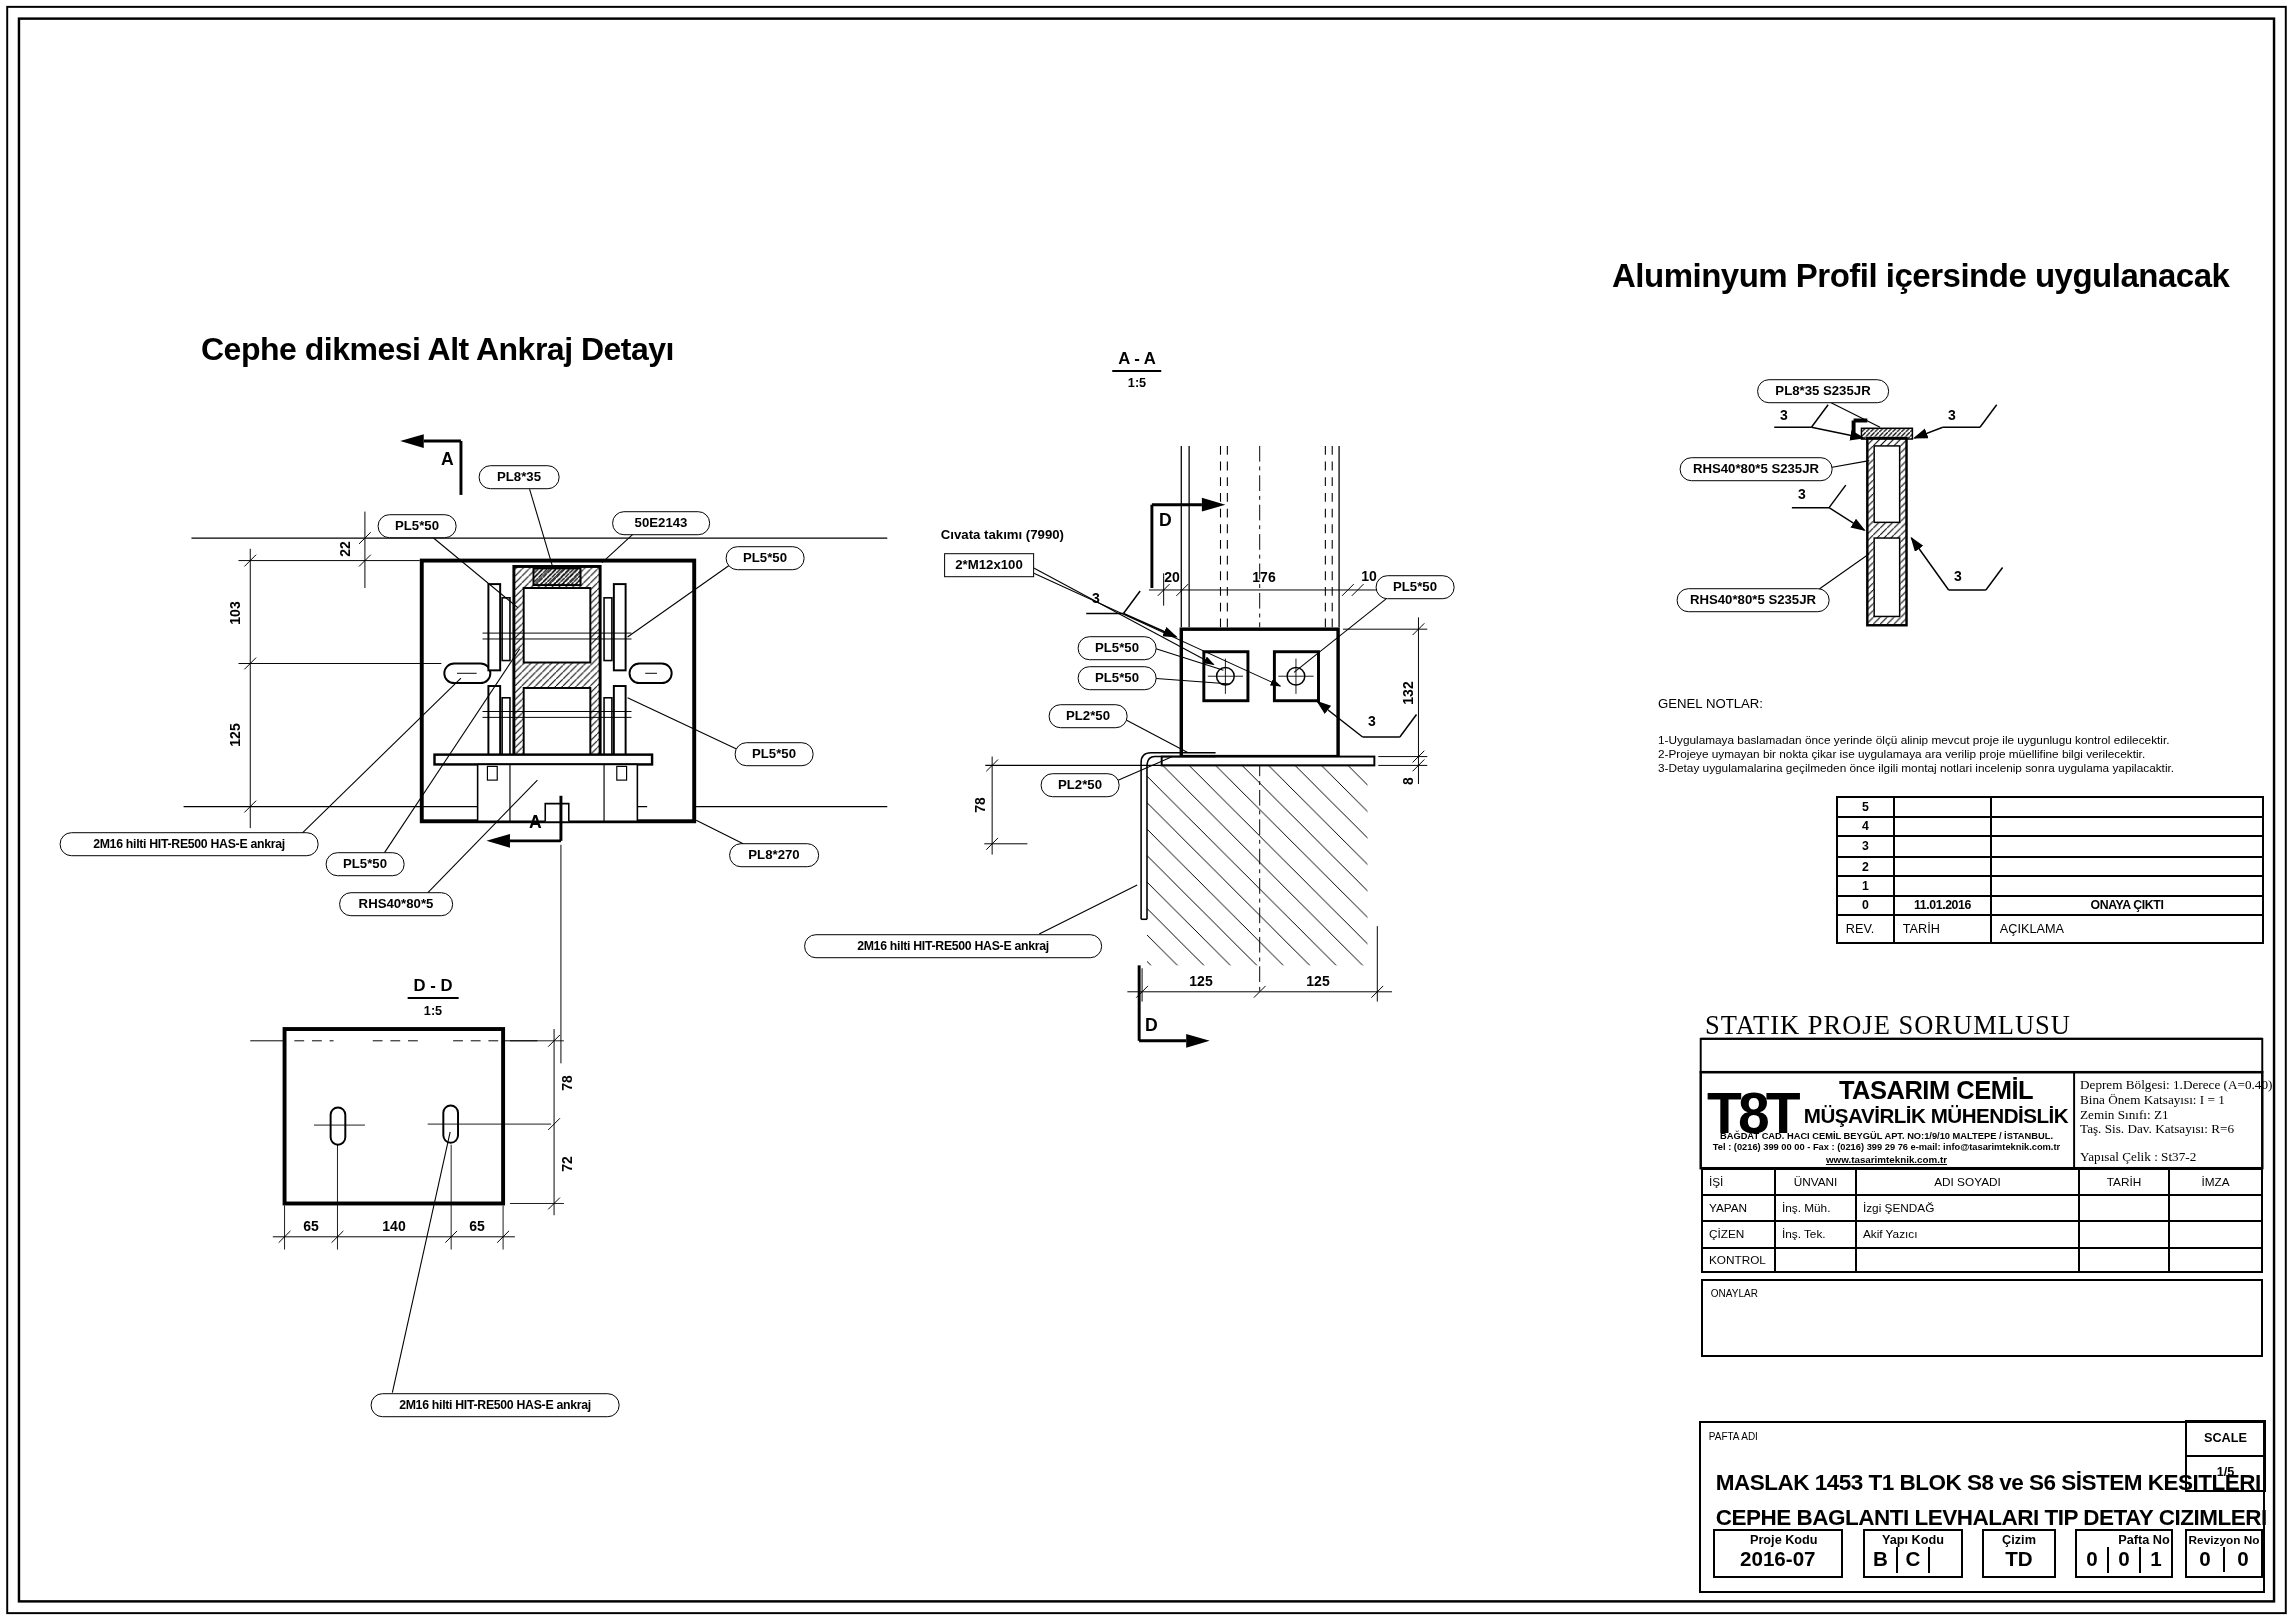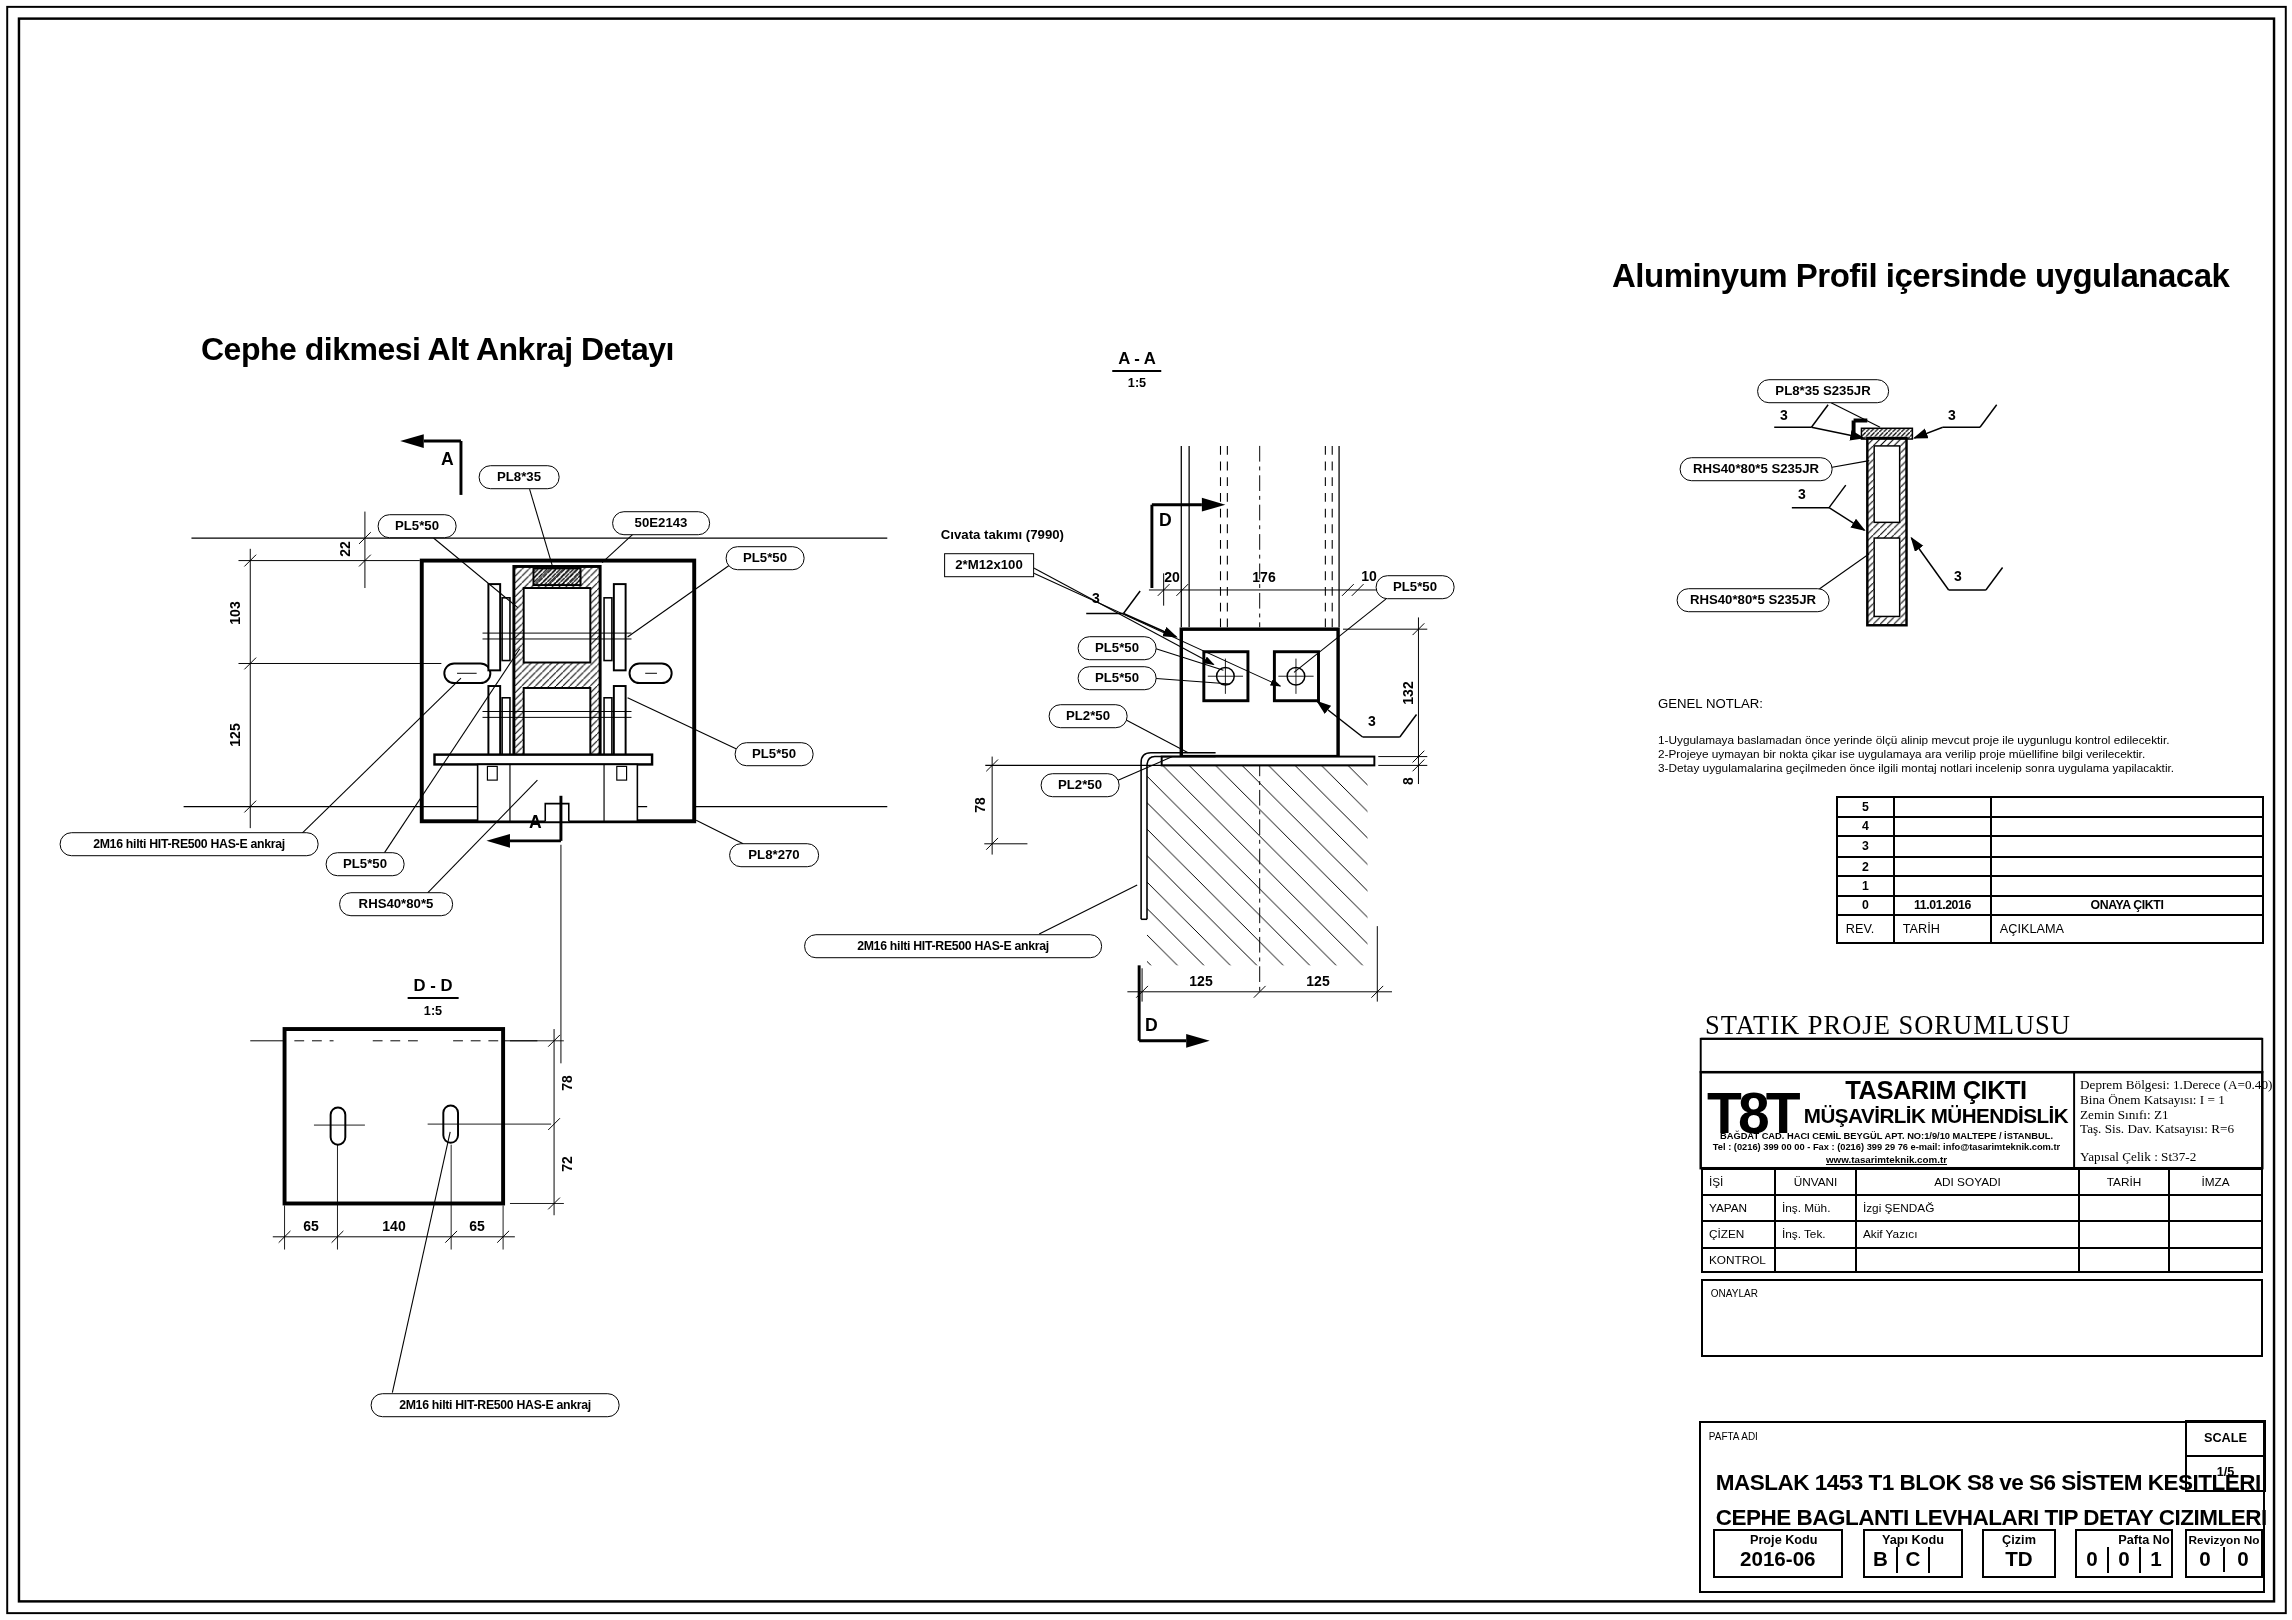--- a/index.html
+++ b/index.html
@@ -398,21 +398,21 @@
   <div class="revbold">11.01.2016</div>
   <div class="revbold">ONAYA ÇIKTI</div>
   <div class="lastrow">REV.</div>
   <div class="lastrow">TARİH</div>
   <div class="lastrow">AÇIKLAMA</div>
 </div>
 
 <div class="t serif" style="left:1705px;top:1010px;font-size:26.5px;letter-spacing:1px;">STATIK PROJE SORUMLUSU</div>
 
 <div class="t" style="left:1707px;top:1080px;font-size:57px;font-weight:900;letter-spacing:-3.9px;font-family:'Liberation Sans',sans-serif;">T8T</div>
-<div class="t" style="left:1800px;top:1076px;width:272px;text-align:center;font-weight:800;font-size:25.5px;letter-spacing:-0.5px;">TASARIM ÇIKTI</div>
+<div class="t" style="left:1800px;top:1076px;width:272px;text-align:center;font-weight:800;font-size:25.5px;letter-spacing:-0.5px;">TASARIM CEMİL</div>
 <div class="t" style="left:1800px;top:1104px;width:272px;text-align:center;font-weight:800;font-size:20.6px;letter-spacing:-0.5px;">MÜŞAVİRLİK MÜHENDİSLİK</div>
 <div class="t" style="left:1703px;top:1131px;width:367px;text-align:center;font-weight:800;font-size:9.3px;">BAĞDAT CAD. HACI CEMİL BEYGÜL APT. NO:1/9/10  MALTEPE / İSTANBUL.</div>
 <div class="t" style="left:1703px;top:1142px;width:367px;text-align:center;font-weight:800;font-size:9.3px;">Tel : (0216) 399 00 00 - Fax : (0216) 399 29 76  e-mail: info@tasarimteknik.com.tr</div>
 <div class="t" style="left:1703px;top:1154px;width:367px;text-align:center;font-weight:800;font-size:9.8px;text-decoration:underline;">www.tasarimteknik.com.tr</div>
 
 <div class="t serif" style="left:2080px;top:1077px;font-size:13.2px;">Deprem Bölgesi: 1.Derece (A=0.40)</div>
 <div class="t serif" style="left:2080px;top:1092px;font-size:13.2px;">Bina Önem Katsayısı: I = 1</div>
 <div class="t serif" style="left:2080px;top:1107px;font-size:13.2px;">Zemin Sınıfı: Z1</div>
 <div class="t serif" style="left:2080px;top:1121px;font-size:13.2px;">Taş. Sis. Dav. Katsayısı: R=6</div>
 <div class="t serif" style="left:2080px;top:1149px;font-size:13.2px;">Yapısal Çelik : St37-2</div>
@@ -450,21 +450,21 @@
   <div class="t" style="left:14.7px;top:82px;width:461px;text-align:center;font-weight:700;font-size:22.5px;letter-spacing:-0.5px;">CEPHE BAGLANTI LEVHALARI TIP DETAY CIZIMLERI</div>
 
   <div style="position:absolute;left:484px;top:-2.9px;width:81px;height:72px;border:2.9px solid #000;box-sizing:border-box;">
     <div class="pafta-lbl" style="position:absolute;left:0;top:8.8px;width:100%;">SCALE</div>
     <div style="position:absolute;left:0;top:33px;width:100%;border-top:2.9px solid #000;"></div>
     <div class="pafta-lbl" style="position:absolute;left:0;top:43px;width:100%;">1/5</div>
   </div>
 
   <div class="smallbox" style="left:11.8px;top:106px;width:130px;height:49px;">
     <div class="pafta-lbl" style="margin-top:2px;margin-left:12px;">Proje Kodu</div>
-    <div class="pafta-val">2016-06</div>
+    <div class="pafta-val">2016-07</div>
   </div>
 
   <div class="smallbox" style="left:162px;top:106px;width:100px;height:49px;">
     <div class="pafta-lbl" style="margin-top:2px;">Yapı Kodu</div>
     <div style="display:flex;height:25.5px;">
       <div class="pafta-val" style="flex:1;border-right:2.5px solid #000;">B</div>
       <div class="pafta-val" style="flex:1;border-right:2.5px solid #000;">C</div>
       <div class="pafta-val" style="flex:1;"></div>
     </div>
   </div>

